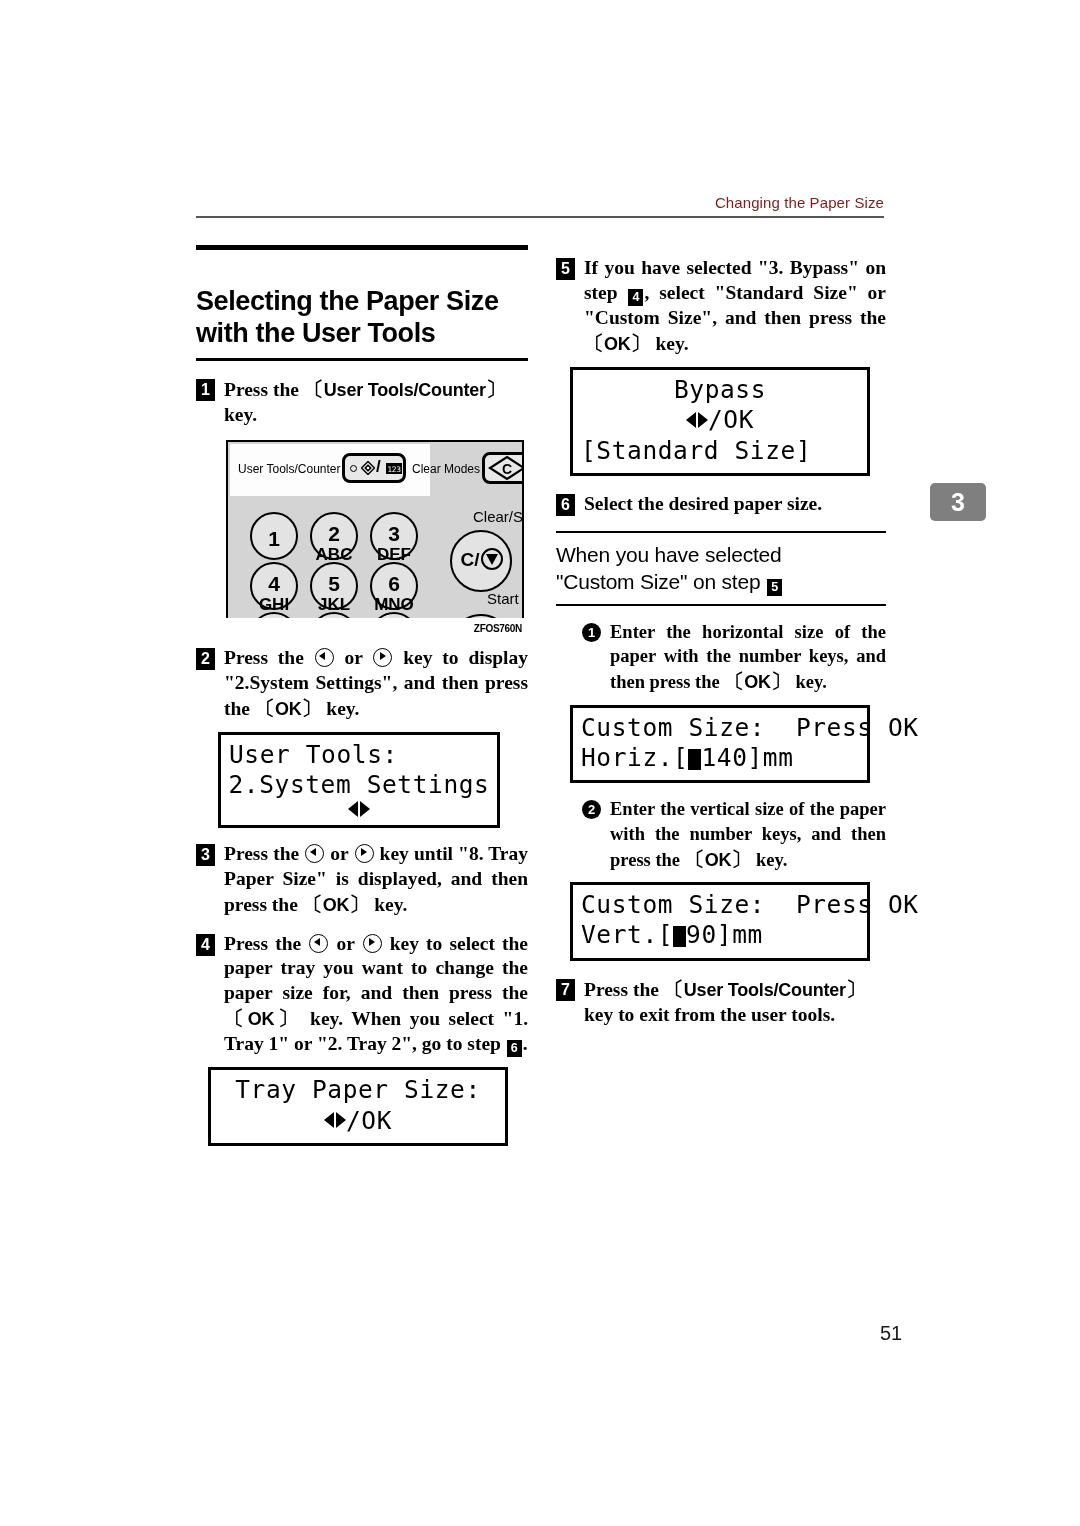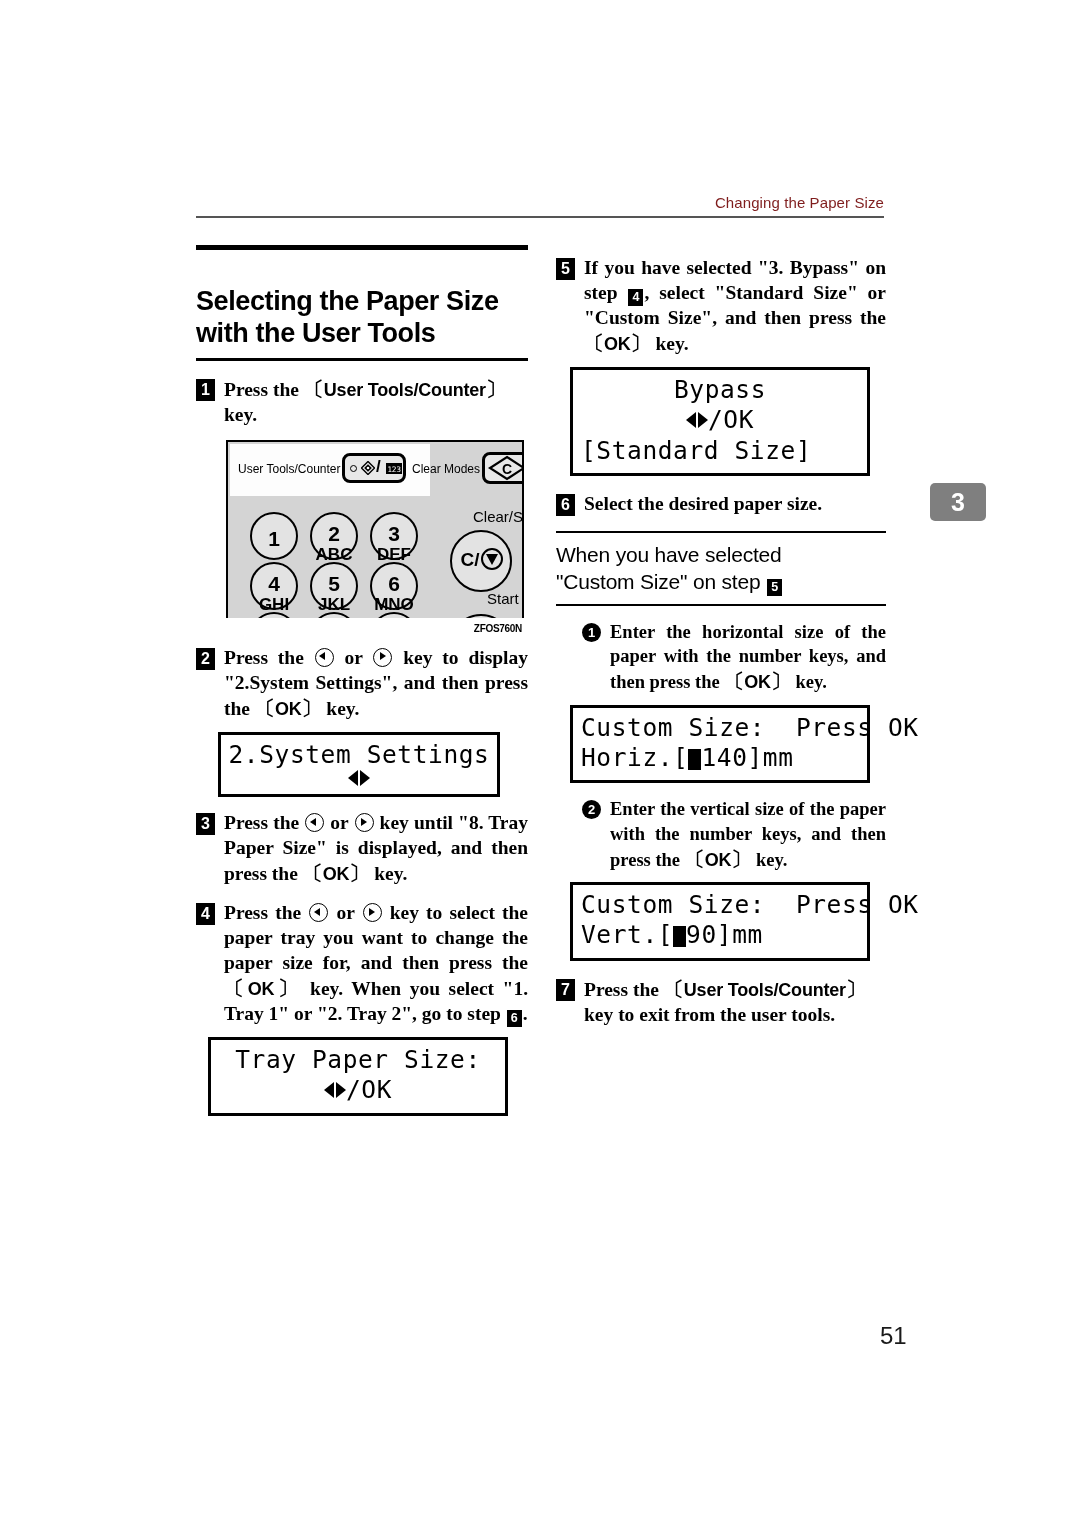--- a/index.html
+++ b/index.html
@@ -403,21 +403,21 @@
     line-height: 38px;
     text-align: center;
   }
 
   
   .pageno {
     position: absolute;
     left: 880px;
     top: 1322px;
     font-family: "Liberation Sans", sans-serif;
-    font-size: 24px;
+    font-size: 20px;
     color: #1a1a1a;
     text-align: right;
   }
 </style>
 </head>
 <body>
 
 <div class="page">
 
   <div class="runhead">Changing the Paper Size</div>
@@ -509,20 +509,21 @@
       </div>
       <div class="figcode">ZFOS760N</div>
     </div>
 
     <div class="step" style="margin-top:14px;">
       <span class="stepnum">2</span>
       <span>Press the </span><span class="arrowkey left"></span><span> or </span><span class="arrowkey right"></span><span> key to display "2.System Settings", and then press the </span><span class="brk">〔</span><span class="key">OK</span><span class="brk">〕</span><span> key.</span>
     </div>
 
     <div class="lcd">
+      <div class="lcd-line">User Tools:</div>
       <div class="lcd-row">
         <span class="lcd-line">2.System Settings</span>
         <span class="lcdarrows"></span>
       </div>
     </div>
 
     <div class="step" style="margin-top:14px;">
       <span class="stepnum">3</span>
       <span>Press the </span><span class="arrowkey left"></span><span> or </span><span class="arrowkey right"></span><span> key until "8. Tray Paper Size" is displayed, and then press the </span><span class="brk">〔</span><span class="key">OK</span><span class="brk">〕</span><span> key.</span>
     </div>

